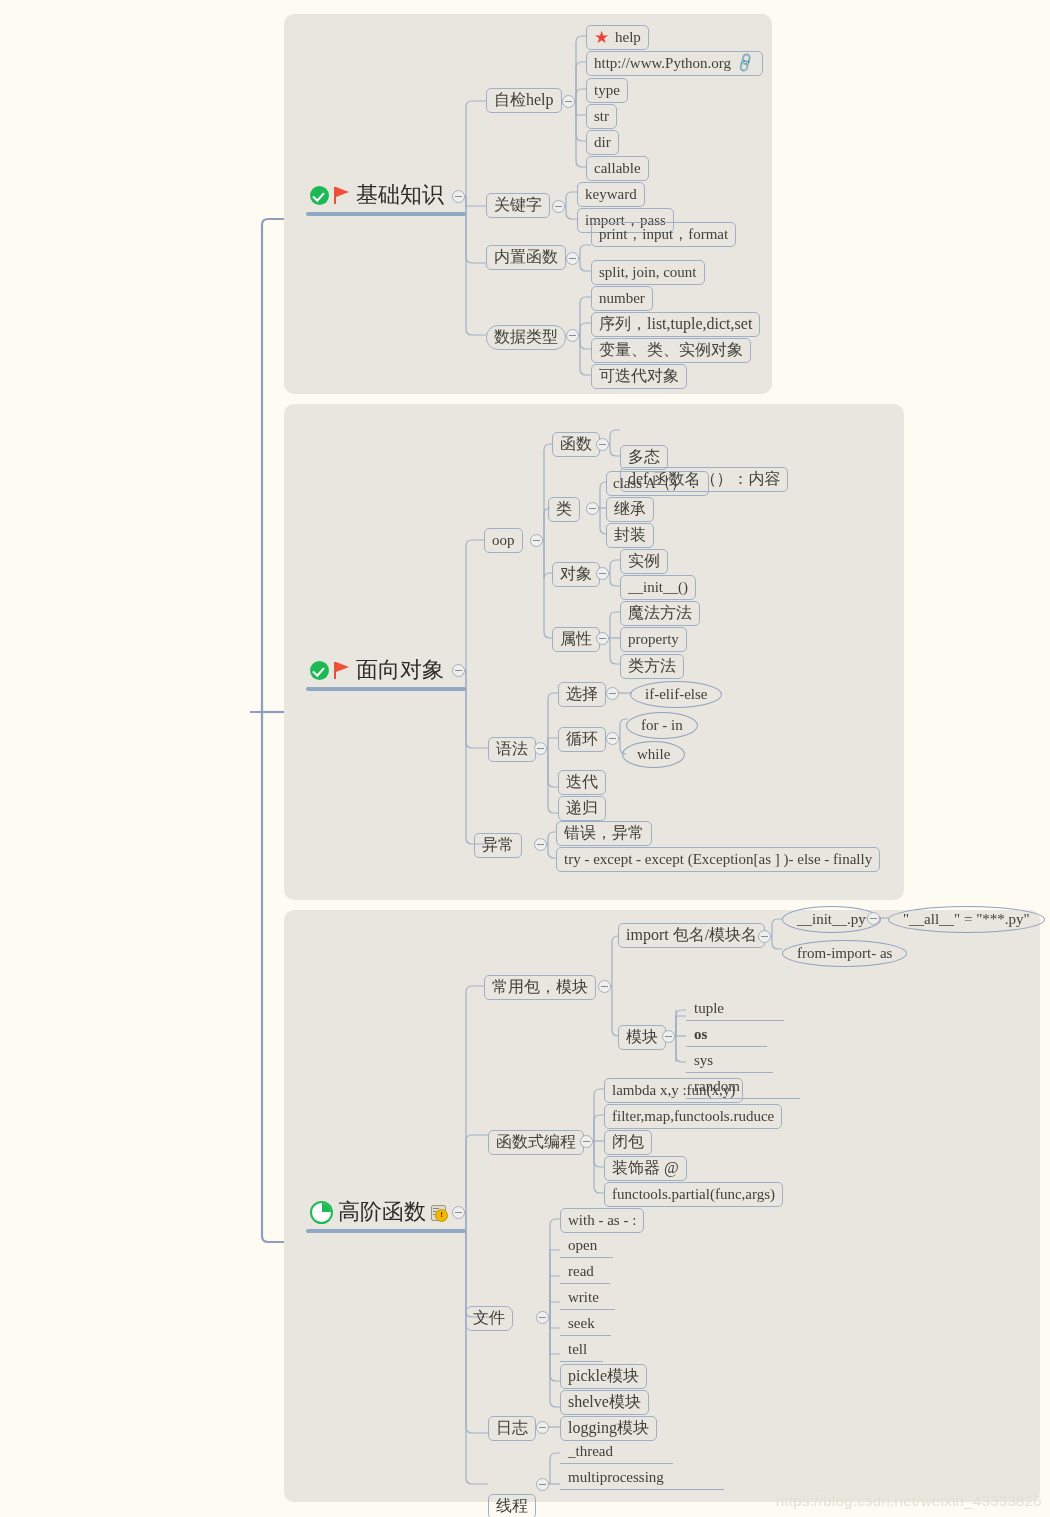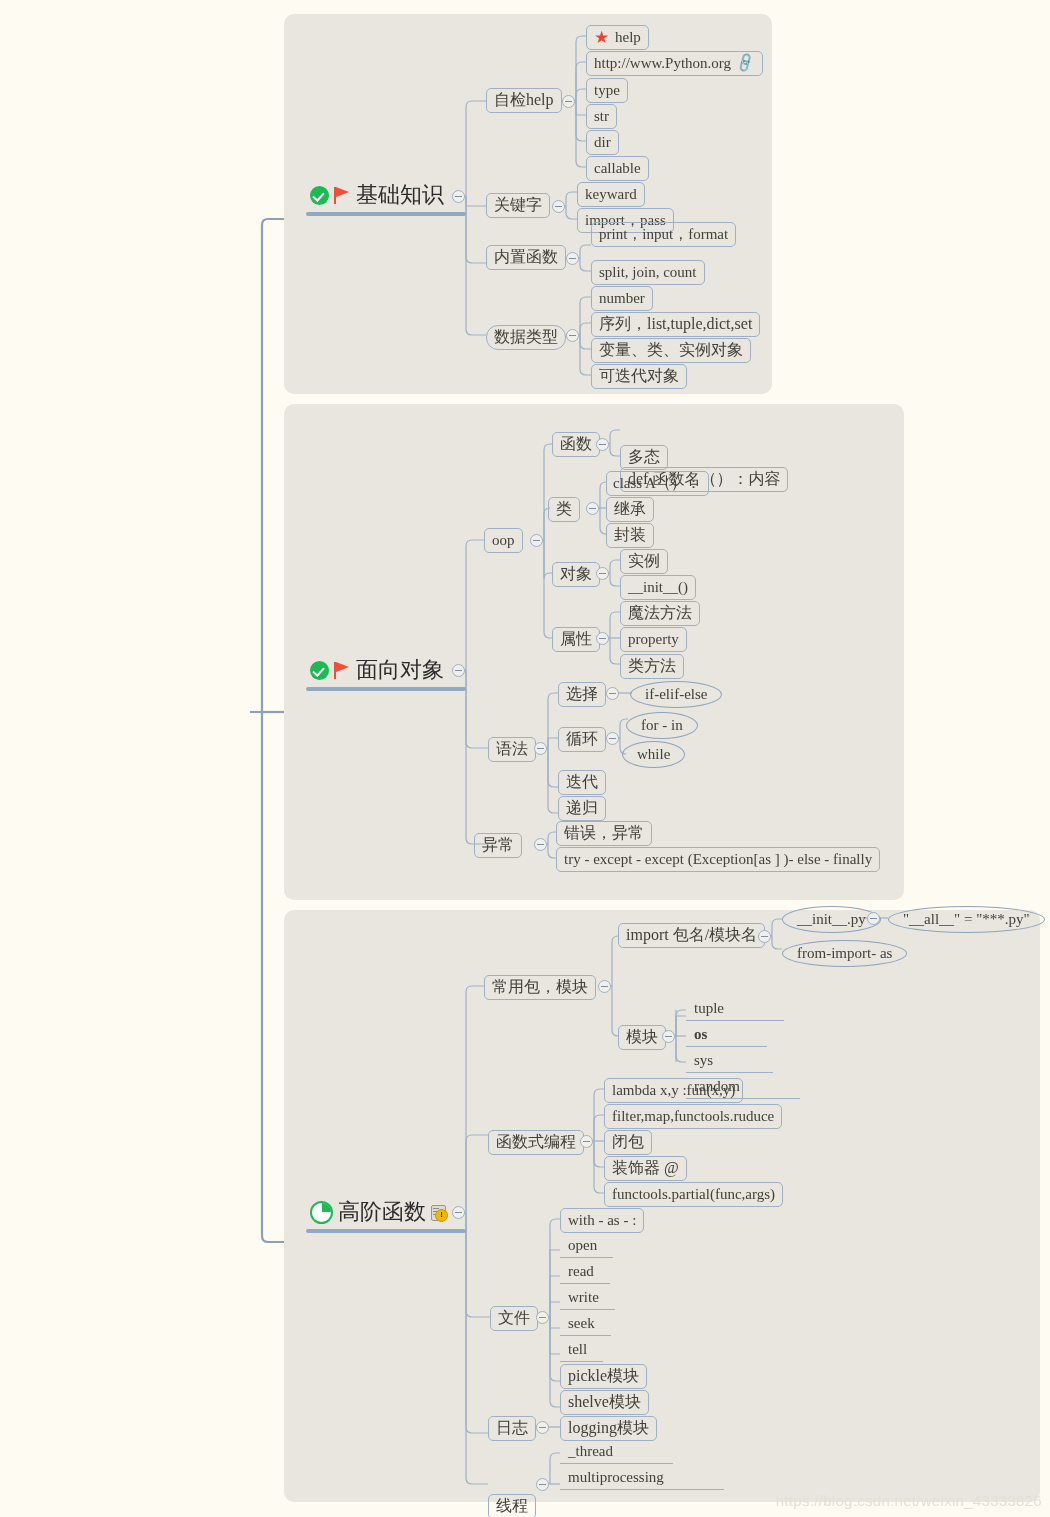--- a/index.html
+++ b/index.html
@@ -531,21 +531,21 @@
   <div class="node n-box cn" style="left:604px;top:1130px;">
     <span class="txt">闭包</span>
   </div>
   <div class="node n-box cn" style="left:604px;top:1156px;">
     <span class="txt">装饰器 @</span>
   </div>
   <div class="node n-box" style="left:604px;top:1182px;">
     <span class="txt">functools.partial(func,args)</span>
   </div>
 
-  <div class="node n-box cn" style="left:490px;top:1306px;">
+  <div class="node n-box cn" style="left:465px;top:1306px;border-radius:7px;">
     <span class="txt">文件</span>
   </div>
   <div class="toggle" style="left:536px;top:1311px;"></div>
   <div class="node n-box" style="left:560px;top:1208px;">
     <span class="txt">with -  as - :</span>
   </div>
   <div class="node n-line" style="left:560px;top:1235px;">
     <span class="txt">open</span>
   </div>
   <div class="node n-line" style="left:560px;top:1261px;">

